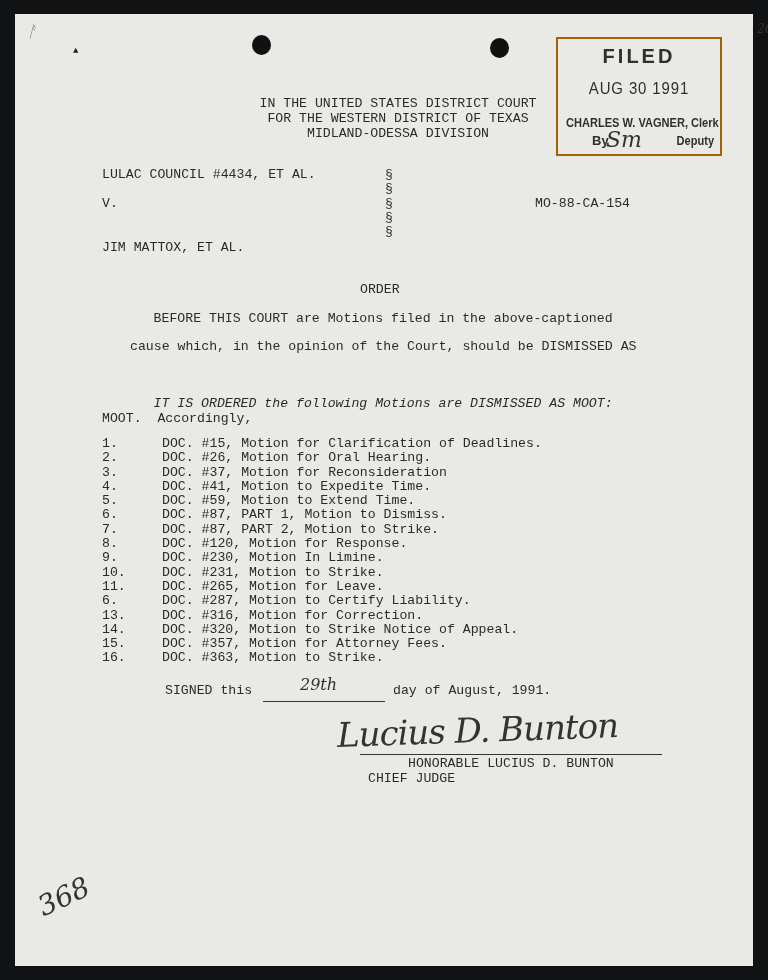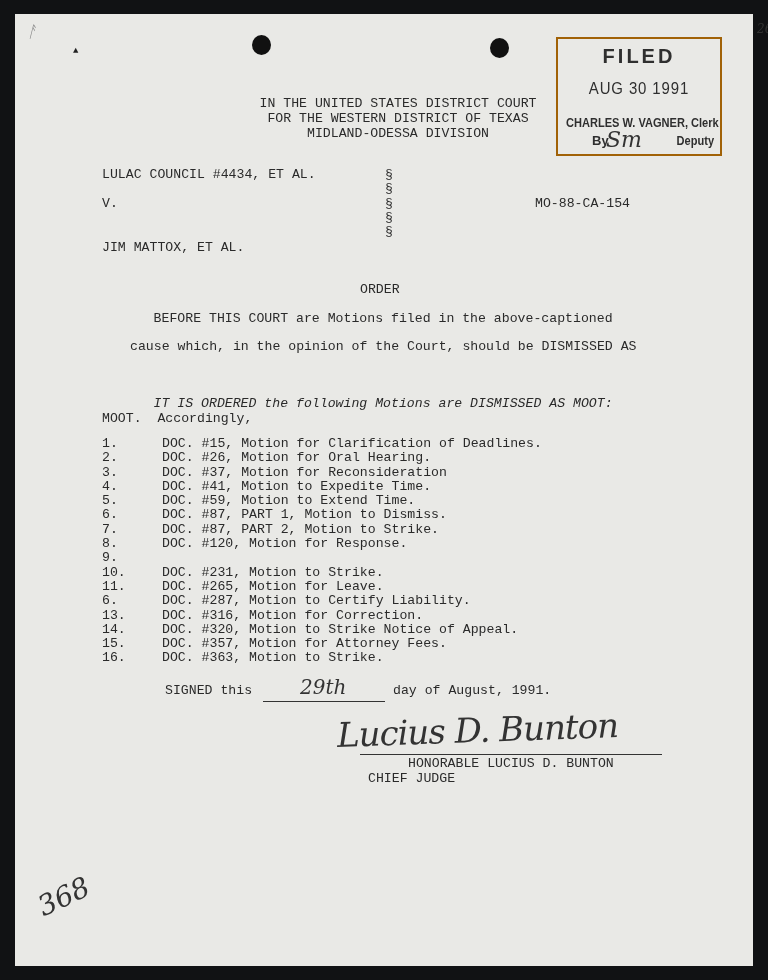--- a/index.html
+++ b/index.html
@@ -225,20 +225,21 @@
     <div class="motion-row">
         <span class="motion-num">7.</span>
         <span class="motion-text">DOC. #87, PART 2, Motion to Strike.</span>
       </div>
     <div class="motion-row">
         <span class="motion-num">8.</span>
         <span class="motion-text">DOC. #120, Motion for Response.</span>
       </div>
     <div class="motion-row">
         <span class="motion-num">9.</span>
+        <span class="motion-text">DOC. #230, Motion In Limine.</span>
       </div>
     <div class="motion-row">
         <span class="motion-num">10.</span>
         <span class="motion-text">DOC. #231, Motion to Strike.</span>
       </div>
     <div class="motion-row">
         <span class="motion-num">11.</span>
         <span class="motion-text">DOC. #265, Motion for Leave.</span>
       </div>
     <div class="motion-row">
@@ -258,21 +259,21 @@
         <span class="motion-text">DOC. #357, Motion for Attorney Fees.</span>
       </div>
     <div class="motion-row">
         <span class="motion-num">16.</span>
         <span class="motion-text">DOC. #363, Motion to Strike.</span>
       </div>
   </div>
 
   <div class="body-line" style="left:150px; top:669px;">SIGNED this</div>
   <div class="sign-line"></div>
-  <div class="abs hand" style="left:285px; top:661px; font-size:20px;">29th</div>
+  <div class="abs hand" style="left:285px; top:661px; font-size:16px;">29th</div>
   <div class="body-line" style="left:378px; top:669px;">day of August, 1991.</div>
 
   <div class="signature">Lucius D. Bunton</div>
   <div class="judge-line"></div>
   <div class="body-line" style="left:353px; top:742px;margin-left:40px;">HONORABLE LUCIUS D. BUNTON</div>
   <div class="body-line" style="left:353px; top:757px;">CHIEF JUDGE</div>
 
   <div class="abs hand" style="left:22px; top:866px; font-size:28px; transform:rotate(-25deg);">368</div>
 
 </div>

